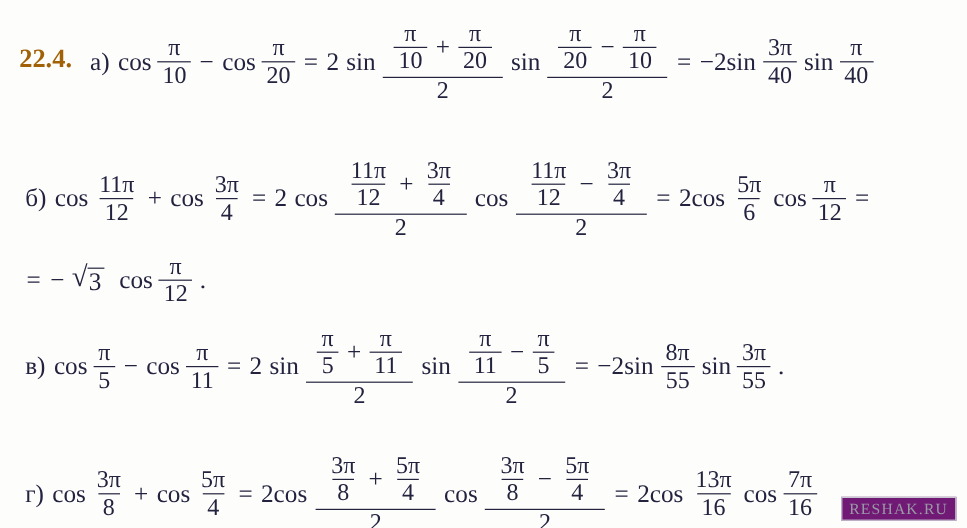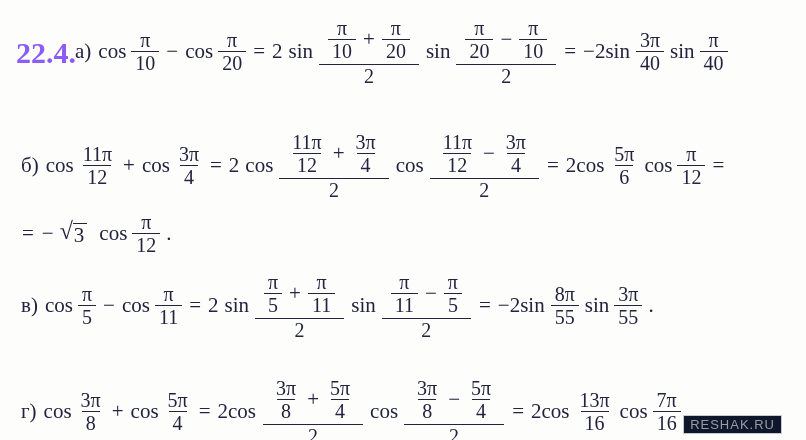--- a/index.html
+++ b/index.html
@@ -97,38 +97,38 @@
   }
   .sqrt .radicand {
     border-top: 1.6px solid #232340;
     padding: 1px 3px 0 1px;
     margin-top: 2px;
   }
 
   .label {
     position: absolute;
     font-weight: bold;
-    font-size: 30px;
-    color: #8b5cf6;
+    font-size: 22px;
+    color: #a16207;
   }
   .itemmark {
     padding-right: 4px;
   }
 
   .watermark {
     position: absolute;
-    right: 24px;
+    right: 9px;
     bottom: 6px;
-    font-family: Liberation Sans, sans-serif;
+    font-family: Liberation Serif, serif;
     font-size: 13px;
     letter-spacing: 1px;
     color: #9a9aa6;
     border: 1px solid #c9c9d2;
     padding: 1px 6px;
-    background: #0f172a;
+    background: #701a75;
   }
 </style>
 </head>
 <body>
 
 <div class="page">
 
   <div class="label" style="left:16px; top:36px;">22.4.</div>
 
   <div class="row" style="left:72px; top:18px;">

